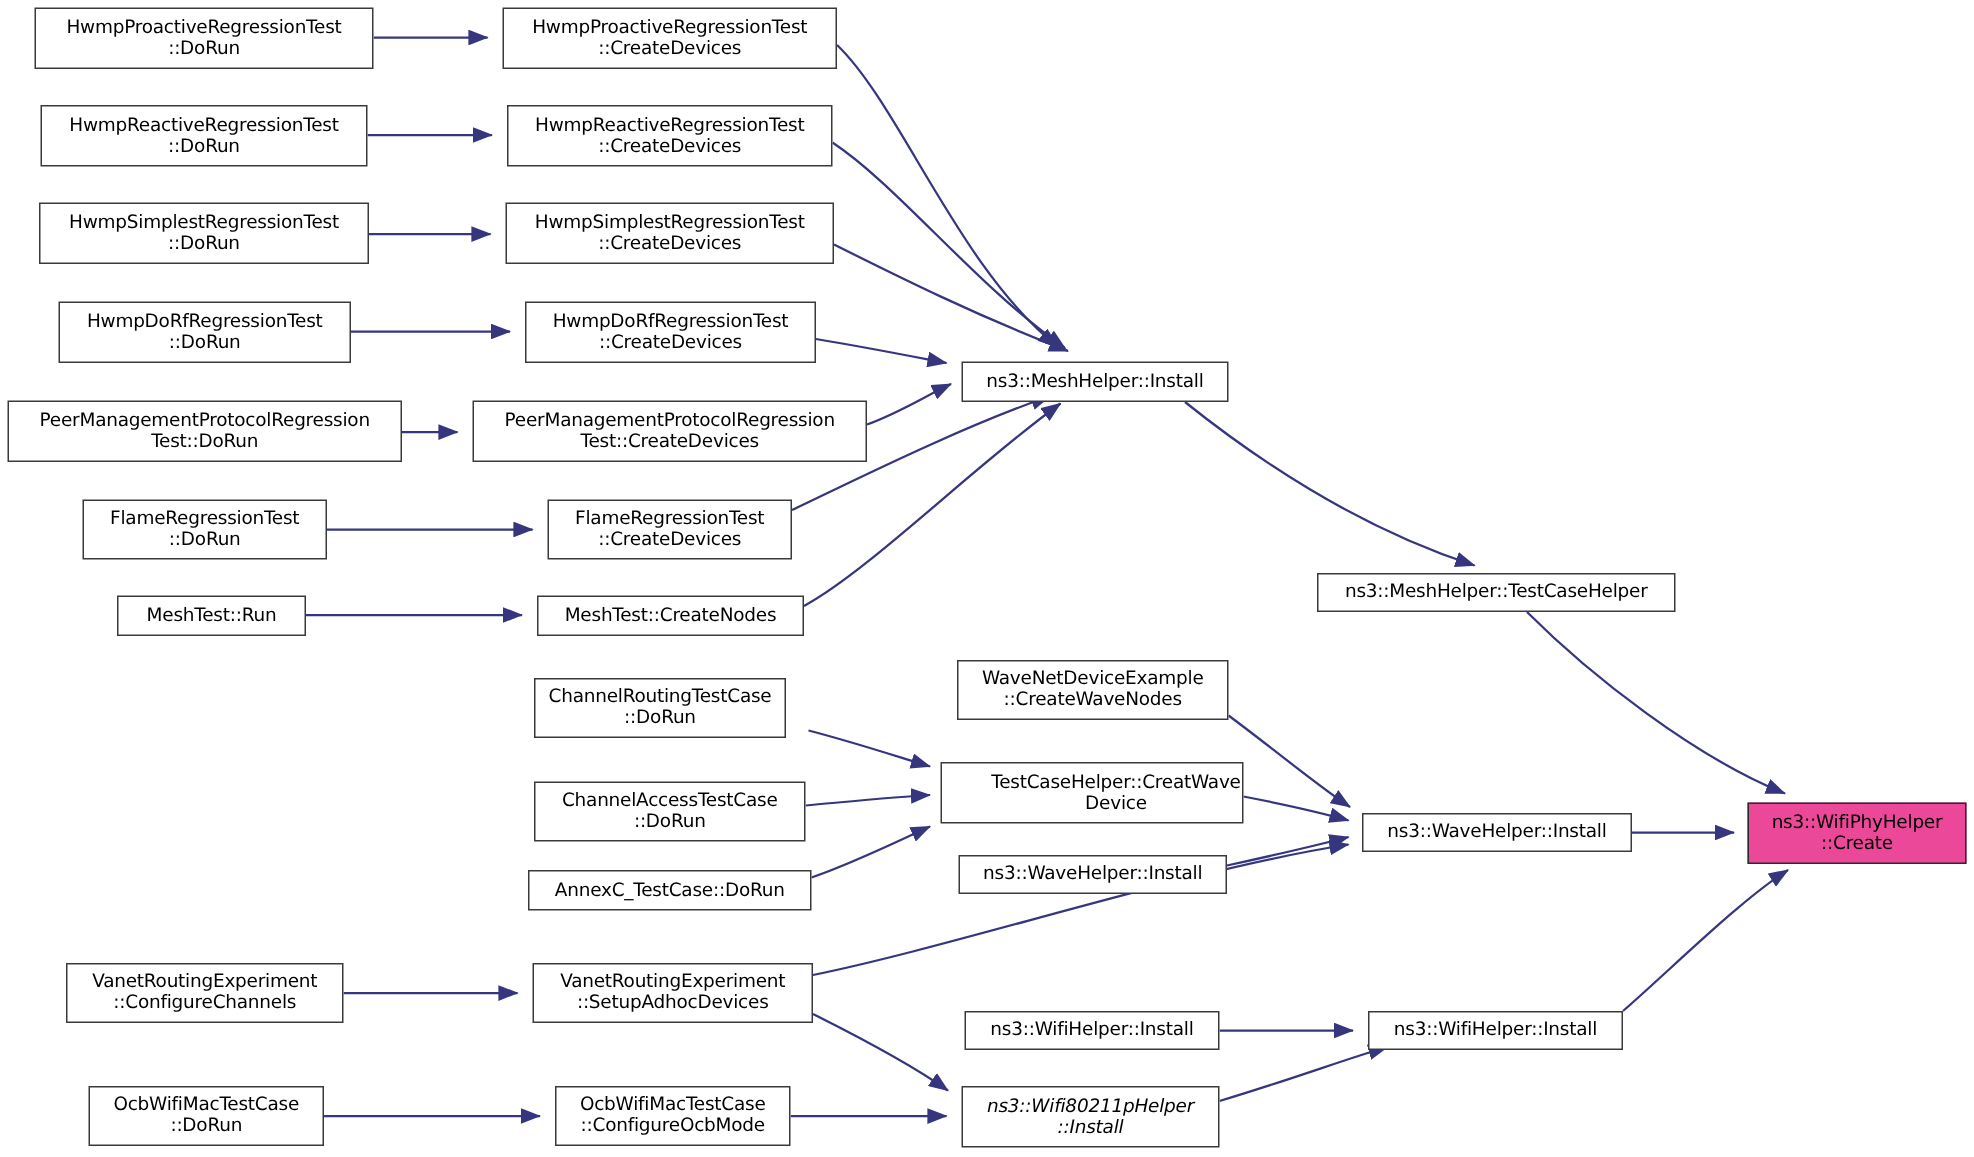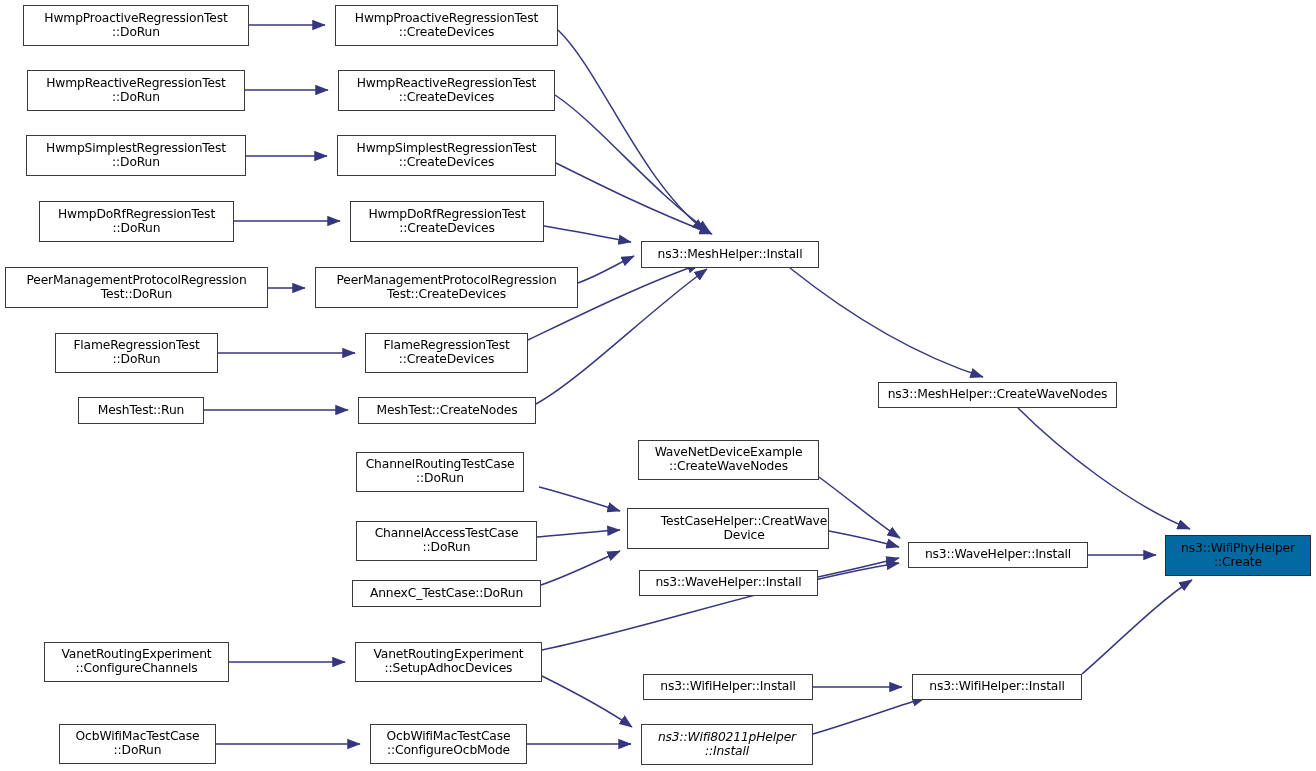--- a/index.html
+++ b/index.html
@@ -110,33 +110,33 @@
 Test::DoRun</div>
       <div class="node" style="left: 315px; top: 267px; width: 263px; height: 41px;">PeerManagementProtocolRegression
 Test::CreateDevices</div>
       <div class="node" style="left: 55px; top: 333px; width: 163px; height: 40px;">FlameRegressionTest
 ::DoRun</div>
       <div class="node" style="left: 365px; top: 333px; width: 163px; height: 40px;">FlameRegressionTest
 ::CreateDevices</div>
       <div class="node" style="left: 78px; top: 397px; width: 126px; height: 27px;">MeshTest::Run</div>
       <div class="node" style="left: 358px; top: 397px; width: 178px; height: 27px;">MeshTest::CreateNodes</div>
       <div class="node" style="left: 641px; top: 241px; width: 178px; height: 27px;">ns3::MeshHelper::Install</div>
-      <div class="node" style="left: 878px; top: 382px; width: 239px; height: 26px;">ns3::MeshHelper::CreateWaveNodes</div>
+      <div class="node" style="left: 878px; top: 382px; width: 239px; height: 26px;">ns3::MeshHelper::TestCaseHelper</div>
       <div class="node" style="left: 356px; top: 452px; width: 168px; height: 40px;">ChannelRoutingTestCase
 ::DoRun</div>
       <div class="node" style="left: 356px; top: 521px; width: 181px; height: 40px;">ChannelAccessTestCase
 ::DoRun</div>
       <div class="node" style="left: 352px; top: 580px; width: 189px; height: 27px;">AnnexC_TestCase::DoRun</div>
       <div class="node" style="left: 638px; top: 440px; width: 181px; height: 40px;">WaveNetDeviceExample
 ::CreateWaveNodes</div>
       <div class="node" style="left: 627px; top: 508px; width: 202px; height: 41px; padding-left: 32px;">TestCaseHelper::CreatWave
 Device</div>
       <div class="node" style="left: 639px; top: 570px; width: 179px; height: 26px;">ns3::WaveHelper::Install</div>
       <div class="node" style="left: 908px; top: 542px; width: 180px; height: 26px;">ns3::WaveHelper::Install</div>
-      <div class="node highlight" style="left: 1165px; top: 535px; width: 146px; height: 41px; background: #0369a1;">ns3::WifiPhyHelper
+      <div class="node highlight" style="left: 1165px; top: 535px; width: 146px; height: 41px; background: #ec4899;">ns3::WifiPhyHelper
 ::Create</div>
       <div class="node" style="left: 44px; top: 642px; width: 185px; height: 40px;">VanetRoutingExperiment
 ::ConfigureChannels</div>
       <div class="node" style="left: 355px; top: 642px; width: 187px; height: 40px;">VanetRoutingExperiment
 ::SetupAdhocDevices</div>
       <div class="node" style="left: 643px; top: 674px; width: 170px; height: 26px;">ns3::WifiHelper::Install</div>
       <div class="node" style="left: 912px; top: 674px; width: 170px; height: 26px;">ns3::WifiHelper::Install</div>
       <div class="node" style="left: 59px; top: 724px; width: 157px; height: 40px;">OcbWifiMacTestCase
 ::DoRun</div>
       <div class="node" style="left: 370px; top: 724px; width: 157px; height: 40px;">OcbWifiMacTestCase

